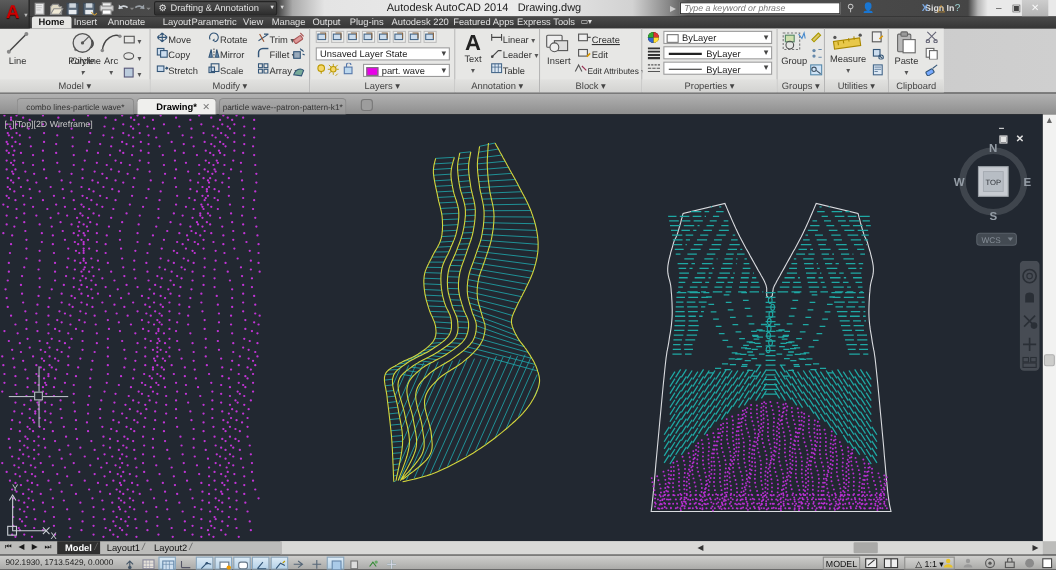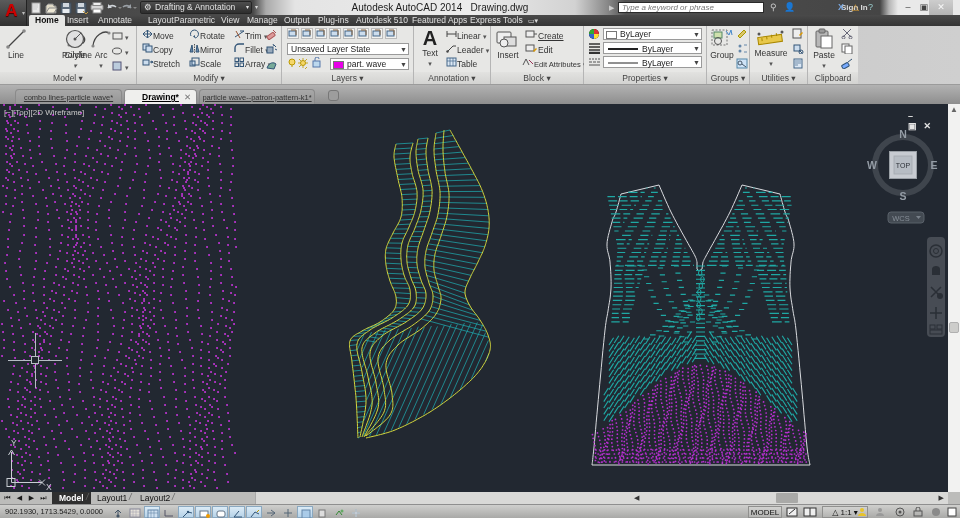--- a/index.html
+++ b/index.html
@@ -23,21 +23,21 @@
 .pfoot{position:absolute;left:0;bottom:0;width:100%;height:12px;background:linear-gradient(#e2e2e0,#d3d3d1);color:#444;font-size:8.5px;line-height:12px;text-align:center;border-top:1px solid #cicfcf;}
 .bigbtn{position:absolute;top:2px;text-align:center;color:#333;font-size:8.5px;}
 .bigbtn .ic{display:block;margin:0 auto;}
 .srow{position:absolute;height:12px;color:#333;font-size:8.5px;line-height:12px;white-space:nowrap;}
 .sico{display:inline-block;width:11px;height:10px;vertical-align:-1px;margin-right:2px;}
 .dd{color:#555;font-size:7px;}
 .combo{position:absolute;background:#fff;border:1px solid #9a9a9a;font-size:8.5px;color:#222;line-height:11px;}
 .combo .ar{position:absolute;right:1px;top:0;color:#444;font-size:7px;}
 
 #ftabs{left:0;top:84px;width:960px;height:20px;background:linear-gradient(#b2b2b2,#8e8e8e);border-top:1px solid #9b9b9b;}
-.ftab{position:absolute;top:4px;height:16px;font-size:8.5px;line-height:15px;text-align:center;border-radius:4px 4px 0 0;text-decoration:underline;}
+.ftab{position:absolute;top:4px;height:16px;font-size:8.5px;line-height:15px;text-align:center;border-radius:4px 4px 0 0;}
 .ftab.ina{background:linear-gradient(#a8a8a8,#949494);color:#333;border:1px solid #8a8a8a;border-bottom:none;font-size:7.5px;}
 .ftab.act{background:#efefed;color:#000;font-weight:bold;border:1px solid #8a8a8a;border-bottom:none;}
 
 #canvas{left:0;top:104px;width:948px;height:388px;background:#222831;overflow:hidden;}
 
 #vsb{left:948px;top:104px;width:12px;height:397px;background:#f2f2f1;}
 #vsb .thumb{position:absolute;left:1px;top:218px;width:10px;height:11px;background:#cdcdcb;border:1px solid #b0b0b0;border-radius:2px;}
 .sbar-ar{position:absolute;color:#666;font-size:8px;width:12px;text-align:center;}
 #layrow{left:0;top:492px;width:960px;height:12px;background:#bcbcba;}
 #hsb{position:absolute;left:255px;top:0;width:693px;height:12px;background:#d9d9d7;border-left:1px solid #aaa;}
@@ -100,21 +100,21 @@
 <div class="abs" id="tabrow">
 <div class="rtab act" style="left:29px;">Home</div>
 <div class="rtab" style="left:61px;">Insert</div>
 <div class="rtab" style="left:92px;">Annotate</div>
 <div class="rtab" style="left:142px;">Layout</div>
 <div class="rtab" style="left:168px;">Parametric</div>
 <div class="rtab" style="left:215px;">View</div>
 <div class="rtab" style="left:241px;">Manage</div>
 <div class="rtab" style="left:278px;">Output</div>
 <div class="rtab" style="left:312px;">Plug-ins</div>
-<div class="rtab" style="left:350px;">Autodesk 510</div>
+<div class="rtab" style="left:350px;">Autodesk 220</div>
 <div class="rtab" style="left:406px;">Featured Apps</div>
 <div class="rtab" style="left:464px;">Express Tools</div>
 <div class="rtab" style="left:522px;font-size:7px;">▭▾</div>
 </div>
 
 <div class="abs" id="ribbon">
 <div class="panel" style="left:0;width:137px;">
       <div class="bigbtn" style="left:2px;width:28px;"><svg class="ic" width="22" height="22">
           <path d="M3 19L19 3" stroke="#444" stroke-width="1.3"></path>
           <circle cx="3" cy="19" r="1.8" fill="#888"></circle>

